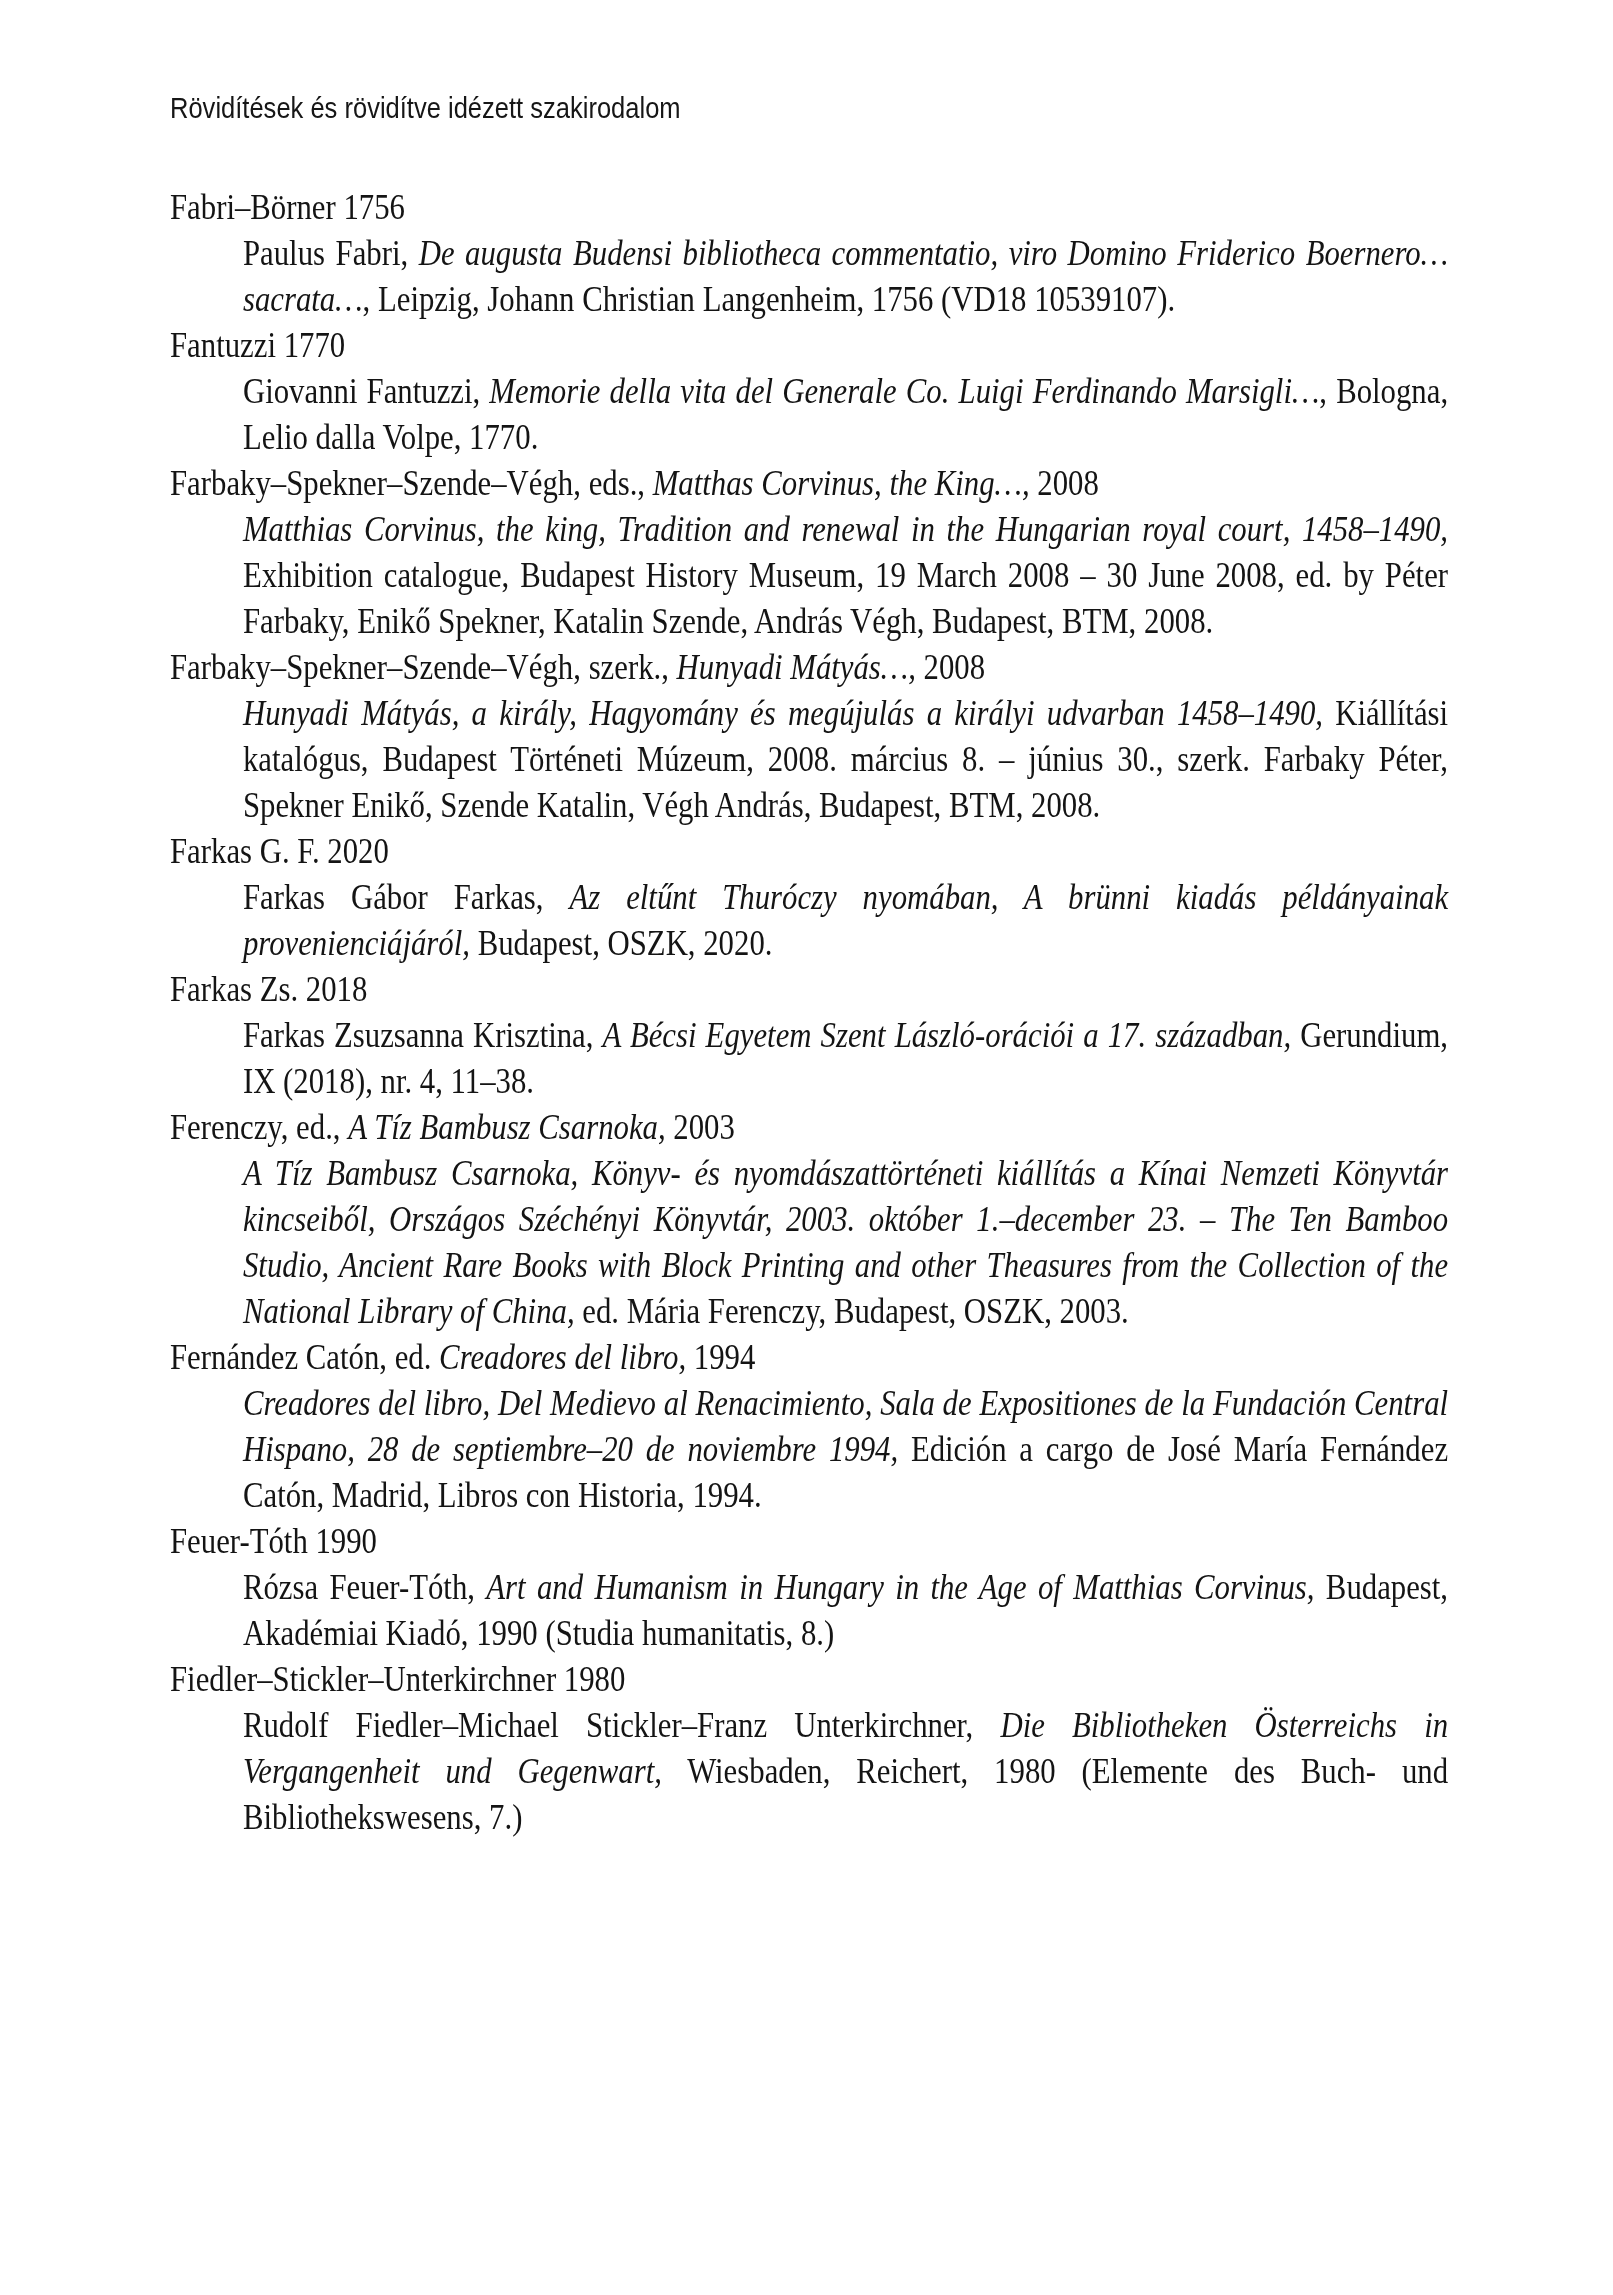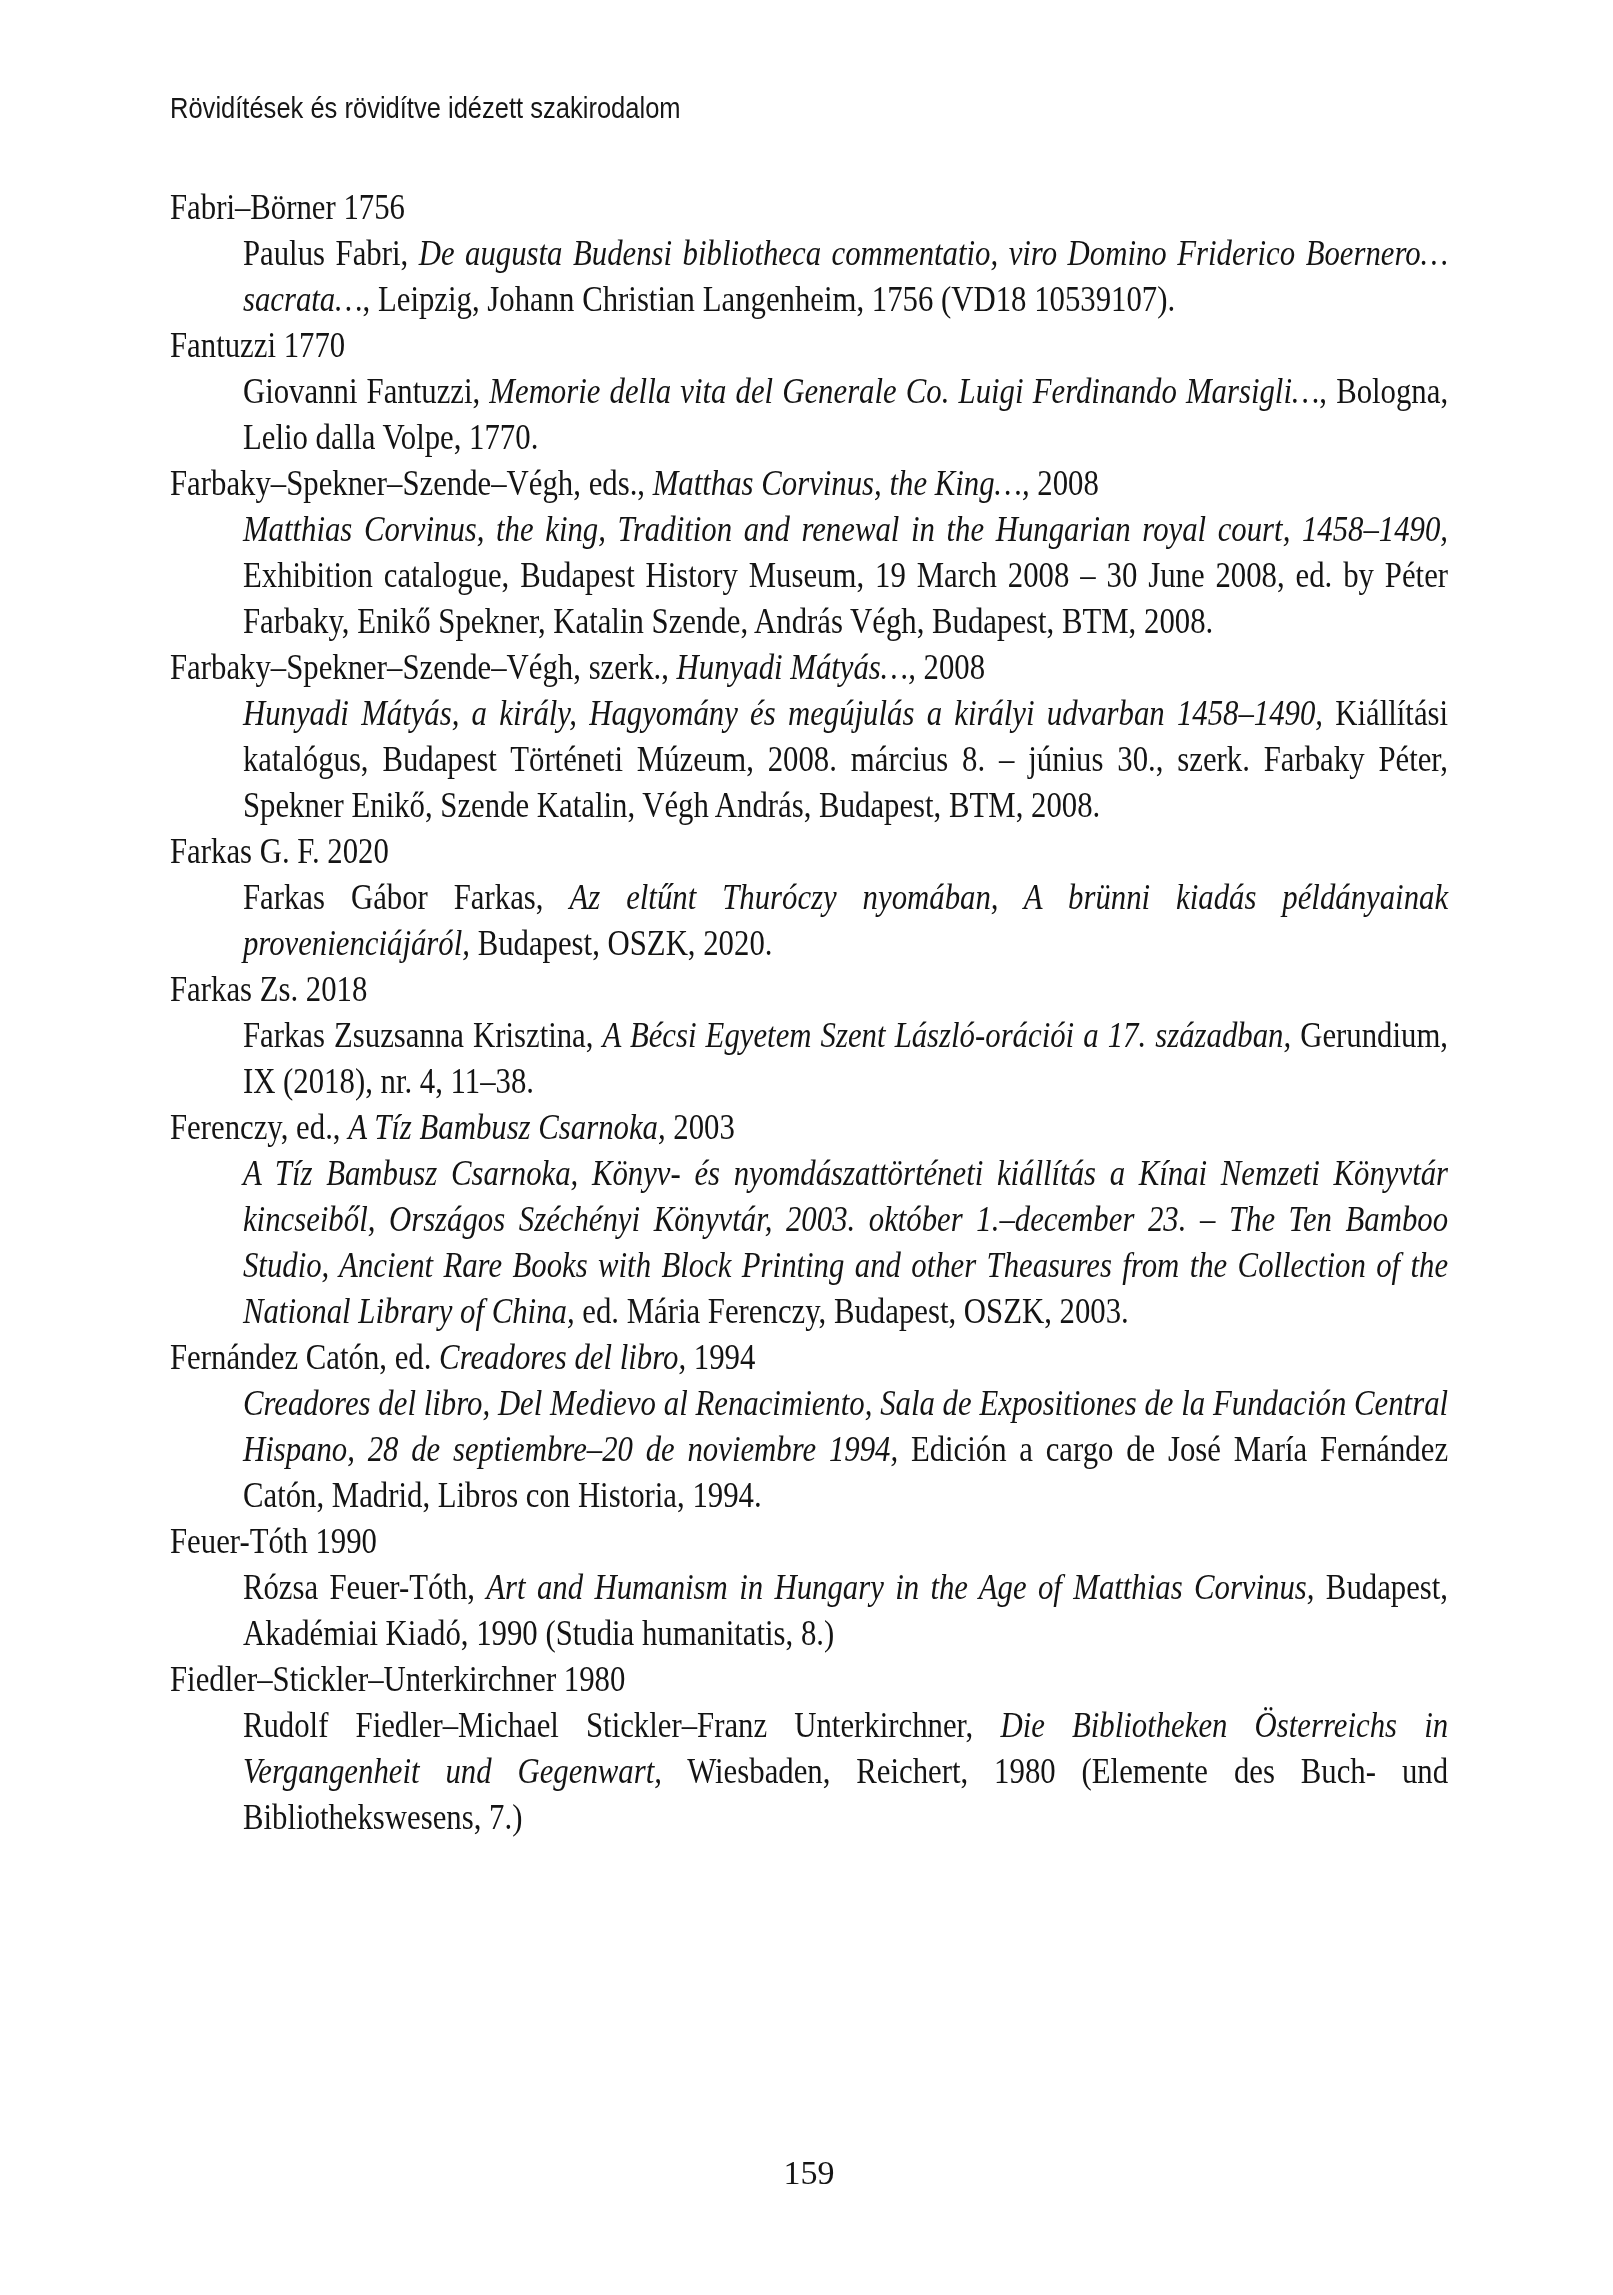--- a/index.html
+++ b/index.html
@@ -94,15 +94,14 @@
       <div class="entry">
         <div class="entry-label"><span>Feuer-Tóth 1990</span></div>
         <div class="entry-body"><span>Rózsa Feuer-Tóth, </span><i>Art and Humanism in Hungary in the Age of Matthias Corvinus,</i><span> Budapest, Akadémiai Kiadó, 1990 (Studia humanitatis, 8.)</span></div>
       </div>
       <div class="entry">
         <div class="entry-label"><span>Fiedler–Stickler–Unterkirchner 1980</span></div>
         <div class="entry-body"><span>Rudolf Fiedler–Michael Stickler–Franz Unterkirchner, </span><i>Die Bibliotheken Österreichs in Vergangenheit und Gegenwart,</i><span> Wiesbaden, Reichert, 1980 (Elemente des Buch- und Bibliothekswesens, 7.)</span></div>
       </div>
     </div>
 
-  <div class="page-number">159</div>
 </div>
 
 
 </body></html>

